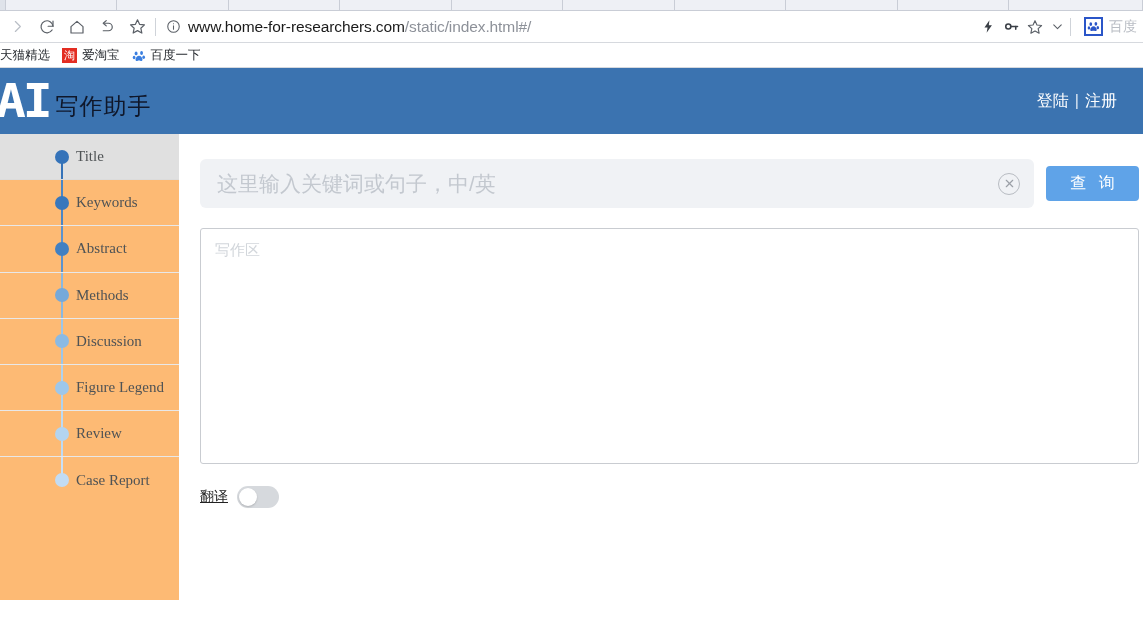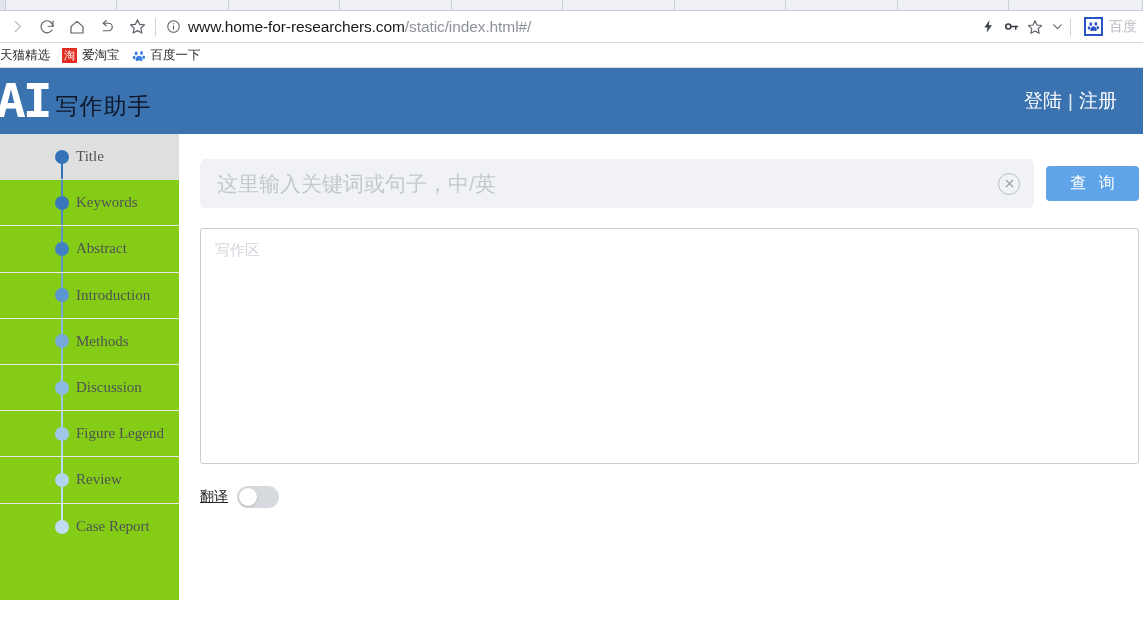--- a/index.html
+++ b/index.html
@@ -96,31 +96,31 @@
     font-family: "DejaVu Sans Mono", monospace;
     font-size: 46px; font-weight: 700; color: #ffffff;
     line-height: 46px; letter-spacing: -3px;
     transform: scaleX(1.08); transform-origin: left bottom;
     margin-left: -4px;
   }
   #brand-sub {
     font-size: 23px; color: #0f172a; margin-left: 10px;
     padding-bottom: 2px; letter-spacing: 1px;
   }
-  #auth-links { font-size: 19px; color: #ffffff; display: flex; align-items: center; }
+  #auth-links { font-size: 16px; color: #ffffff; display: flex; align-items: center; }
   #auth-links .sep { margin: 0 6px; color: #dfe9f4; }
   #auth-links span[data-name$="-link"] { cursor: pointer; }
 
   
   #page-body { display: flex; width: 100%; height: 485px; background: #fff; }
 
   
   #sidebar {
     width: 179px; flex: 0 0 179px;
-    background: #84cc16;
+    background: #fdba74;
     height: 466px;
     position: relative;
   }
   .side-item {
     height: 46.2px; display: flex; align-items: center;
     position: relative; padding-left: 34px;
     border-bottom: 1px solid #e8e8e8;
   }
   .side-item.active { background: #e0e0e0; border-bottom-color: #dcdcdc; }
   .side-item:last-child { border-bottom: none; }
@@ -340,25 +340,20 @@
       <div class="side-item" data-name="sidebar-item-keywords">
         <span class="node-line" data-name="timeline-connector" style="background: rgb(75, 134, 198);"></span>
         <span class="node-dot" data-name="timeline-dot-icon" style="background: rgb(56, 119, 188);"></span>
         <span class="side-label" data-name="sidebar-item-label">Keywords</span>
       </div>
       <div class="side-item" data-name="sidebar-item-abstract">
         <span class="node-line" data-name="timeline-connector" style="background: rgb(91, 147, 207);"></span>
         <span class="node-dot" data-name="timeline-dot-icon" style="background: rgb(65, 128, 194);"></span>
         <span class="side-label" data-name="sidebar-item-label">Abstract</span>
       </div>
-      <div class="side-item" data-name="sidebar-item-introduction">
-        <span class="node-line" data-name="timeline-connector" style="background: rgb(114, 166, 216);"></span>
-        <span class="node-dot" data-name="timeline-dot-icon" style="background: rgb(91, 150, 208);"></span>
-        <span class="side-label" data-name="sidebar-item-label">Introduction</span>
-      </div>
       <div class="side-item" data-name="sidebar-item-methods">
         <span class="node-line" data-name="timeline-connector" style="background: rgb(137, 184, 225);"></span>
         <span class="node-dot" data-name="timeline-dot-icon" style="background: rgb(118, 169, 217);"></span>
         <span class="side-label" data-name="sidebar-item-label">Methods</span>
       </div>
       <div class="side-item" data-name="sidebar-item-discussion">
         <span class="node-line" data-name="timeline-connector" style="background: rgb(156, 198, 233);"></span>
         <span class="node-dot" data-name="timeline-dot-icon" style="background: rgb(139, 186, 228);"></span>
         <span class="side-label" data-name="sidebar-item-label">Discussion</span>
       </div>

